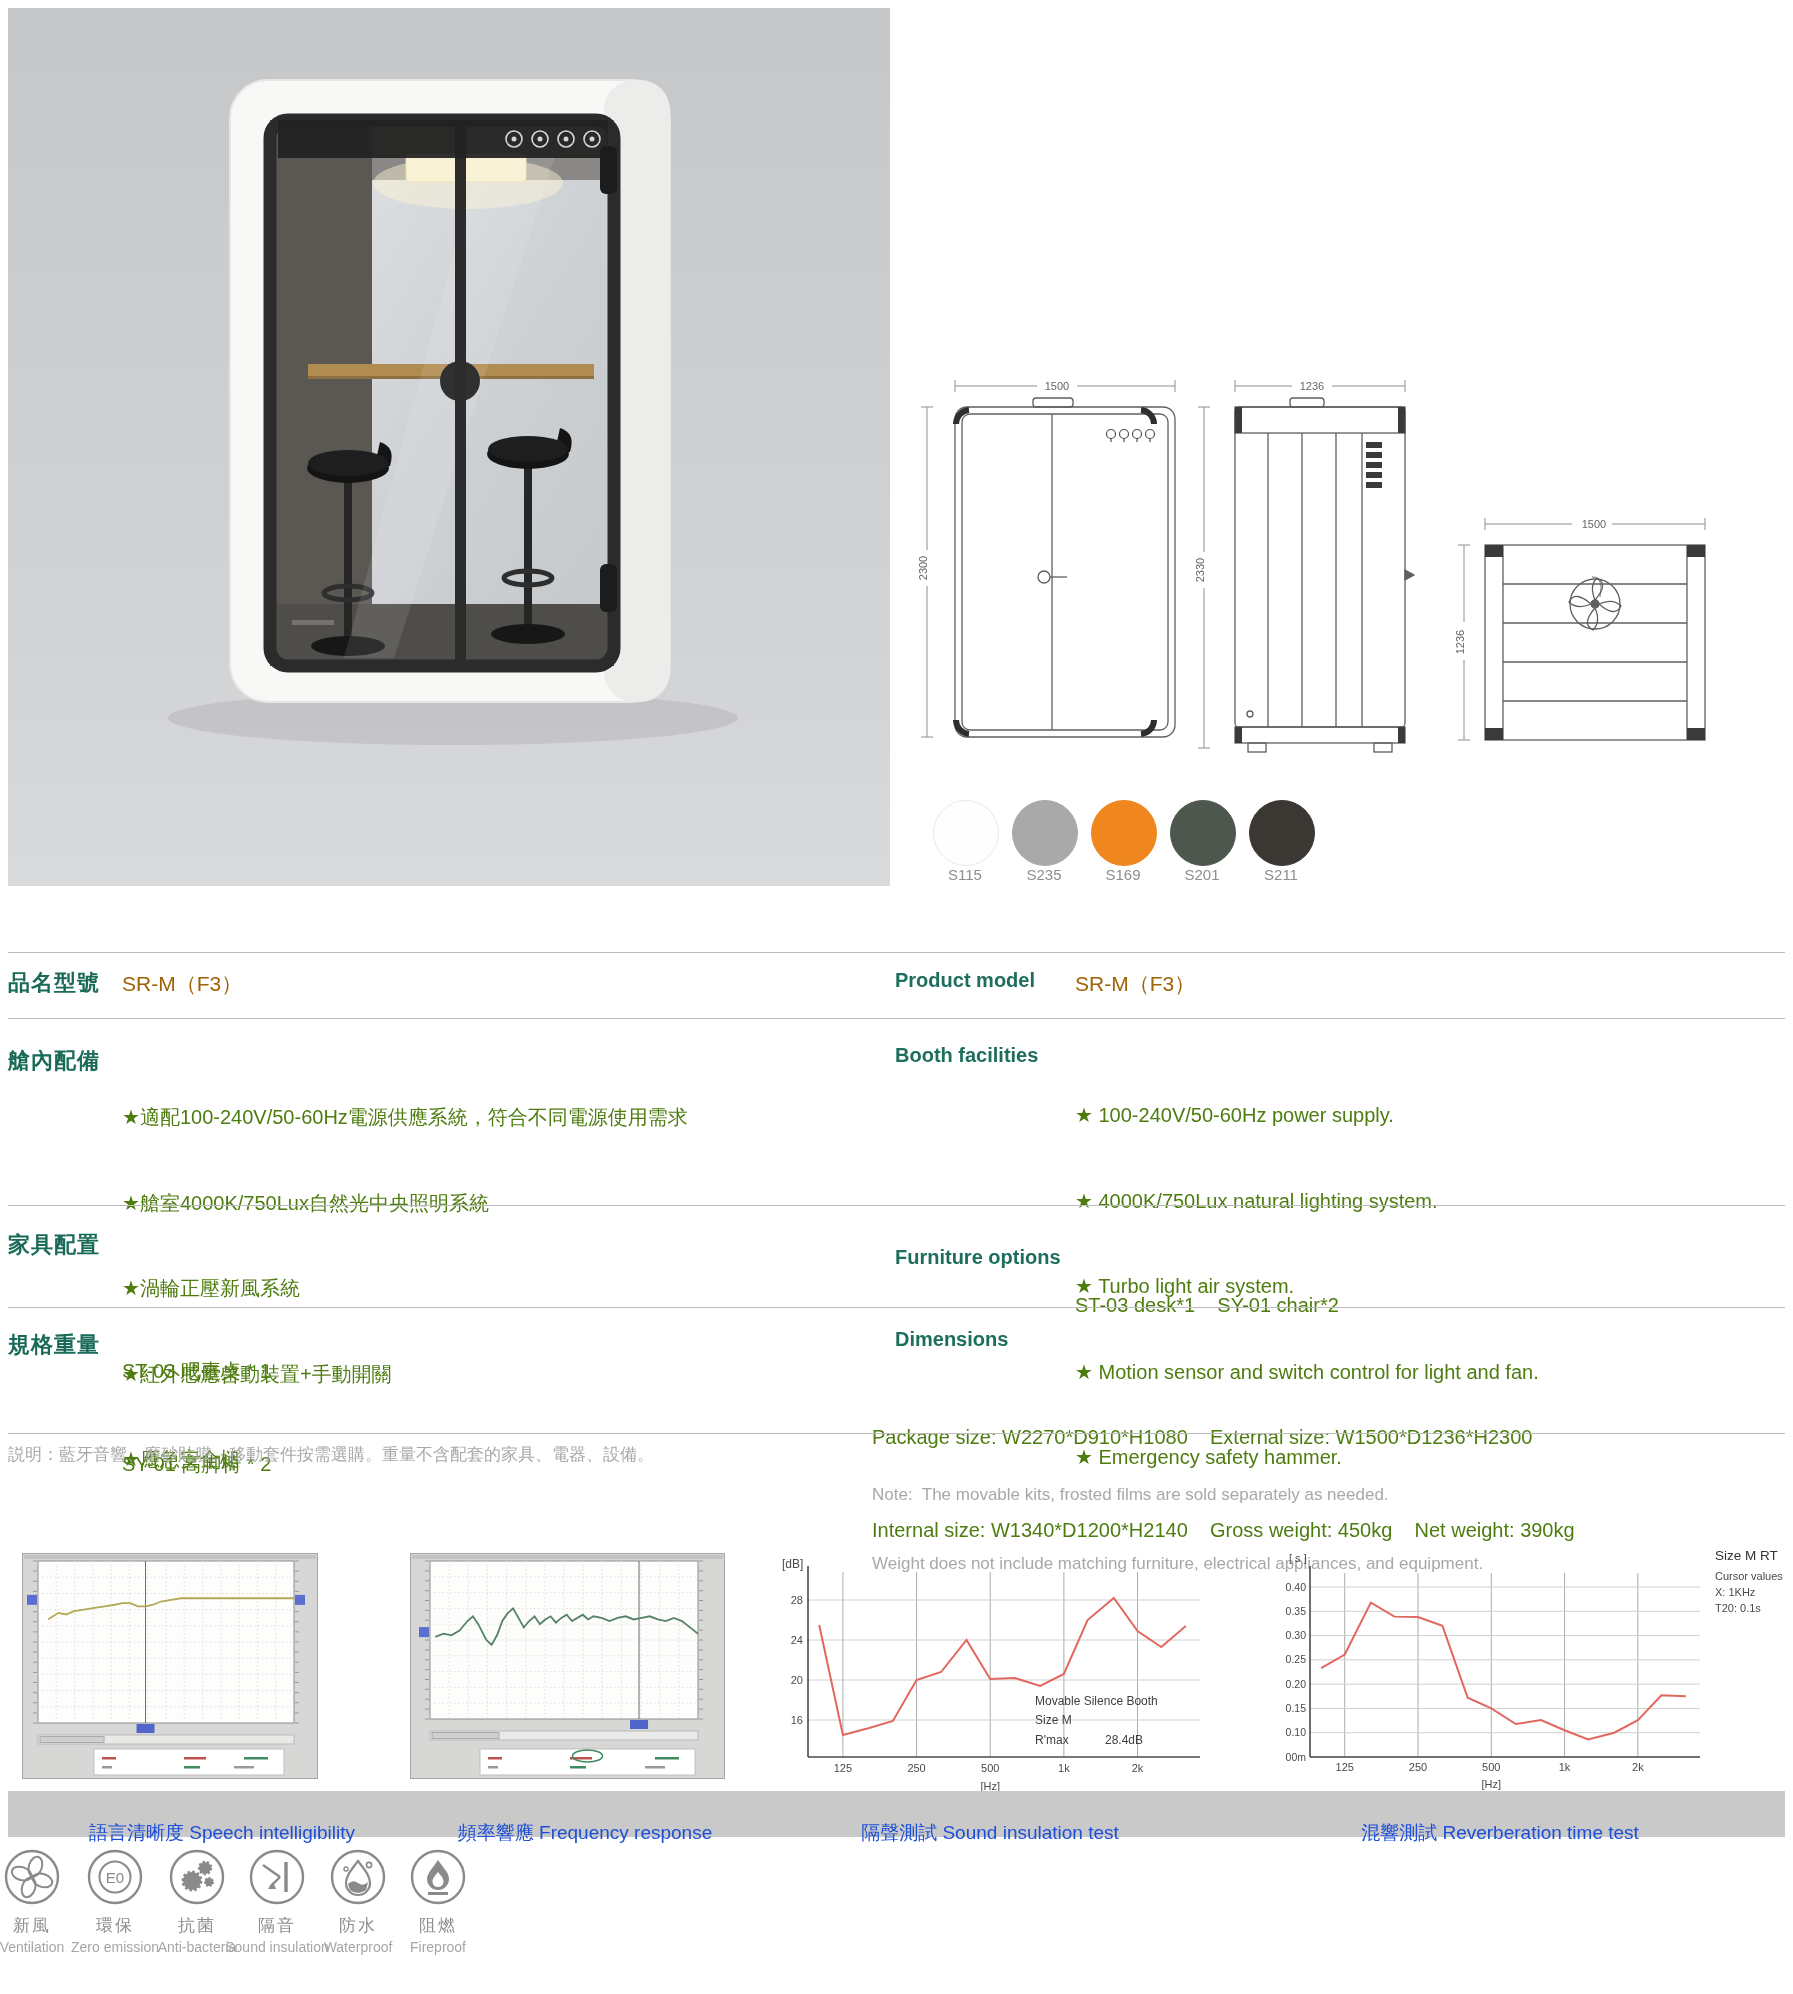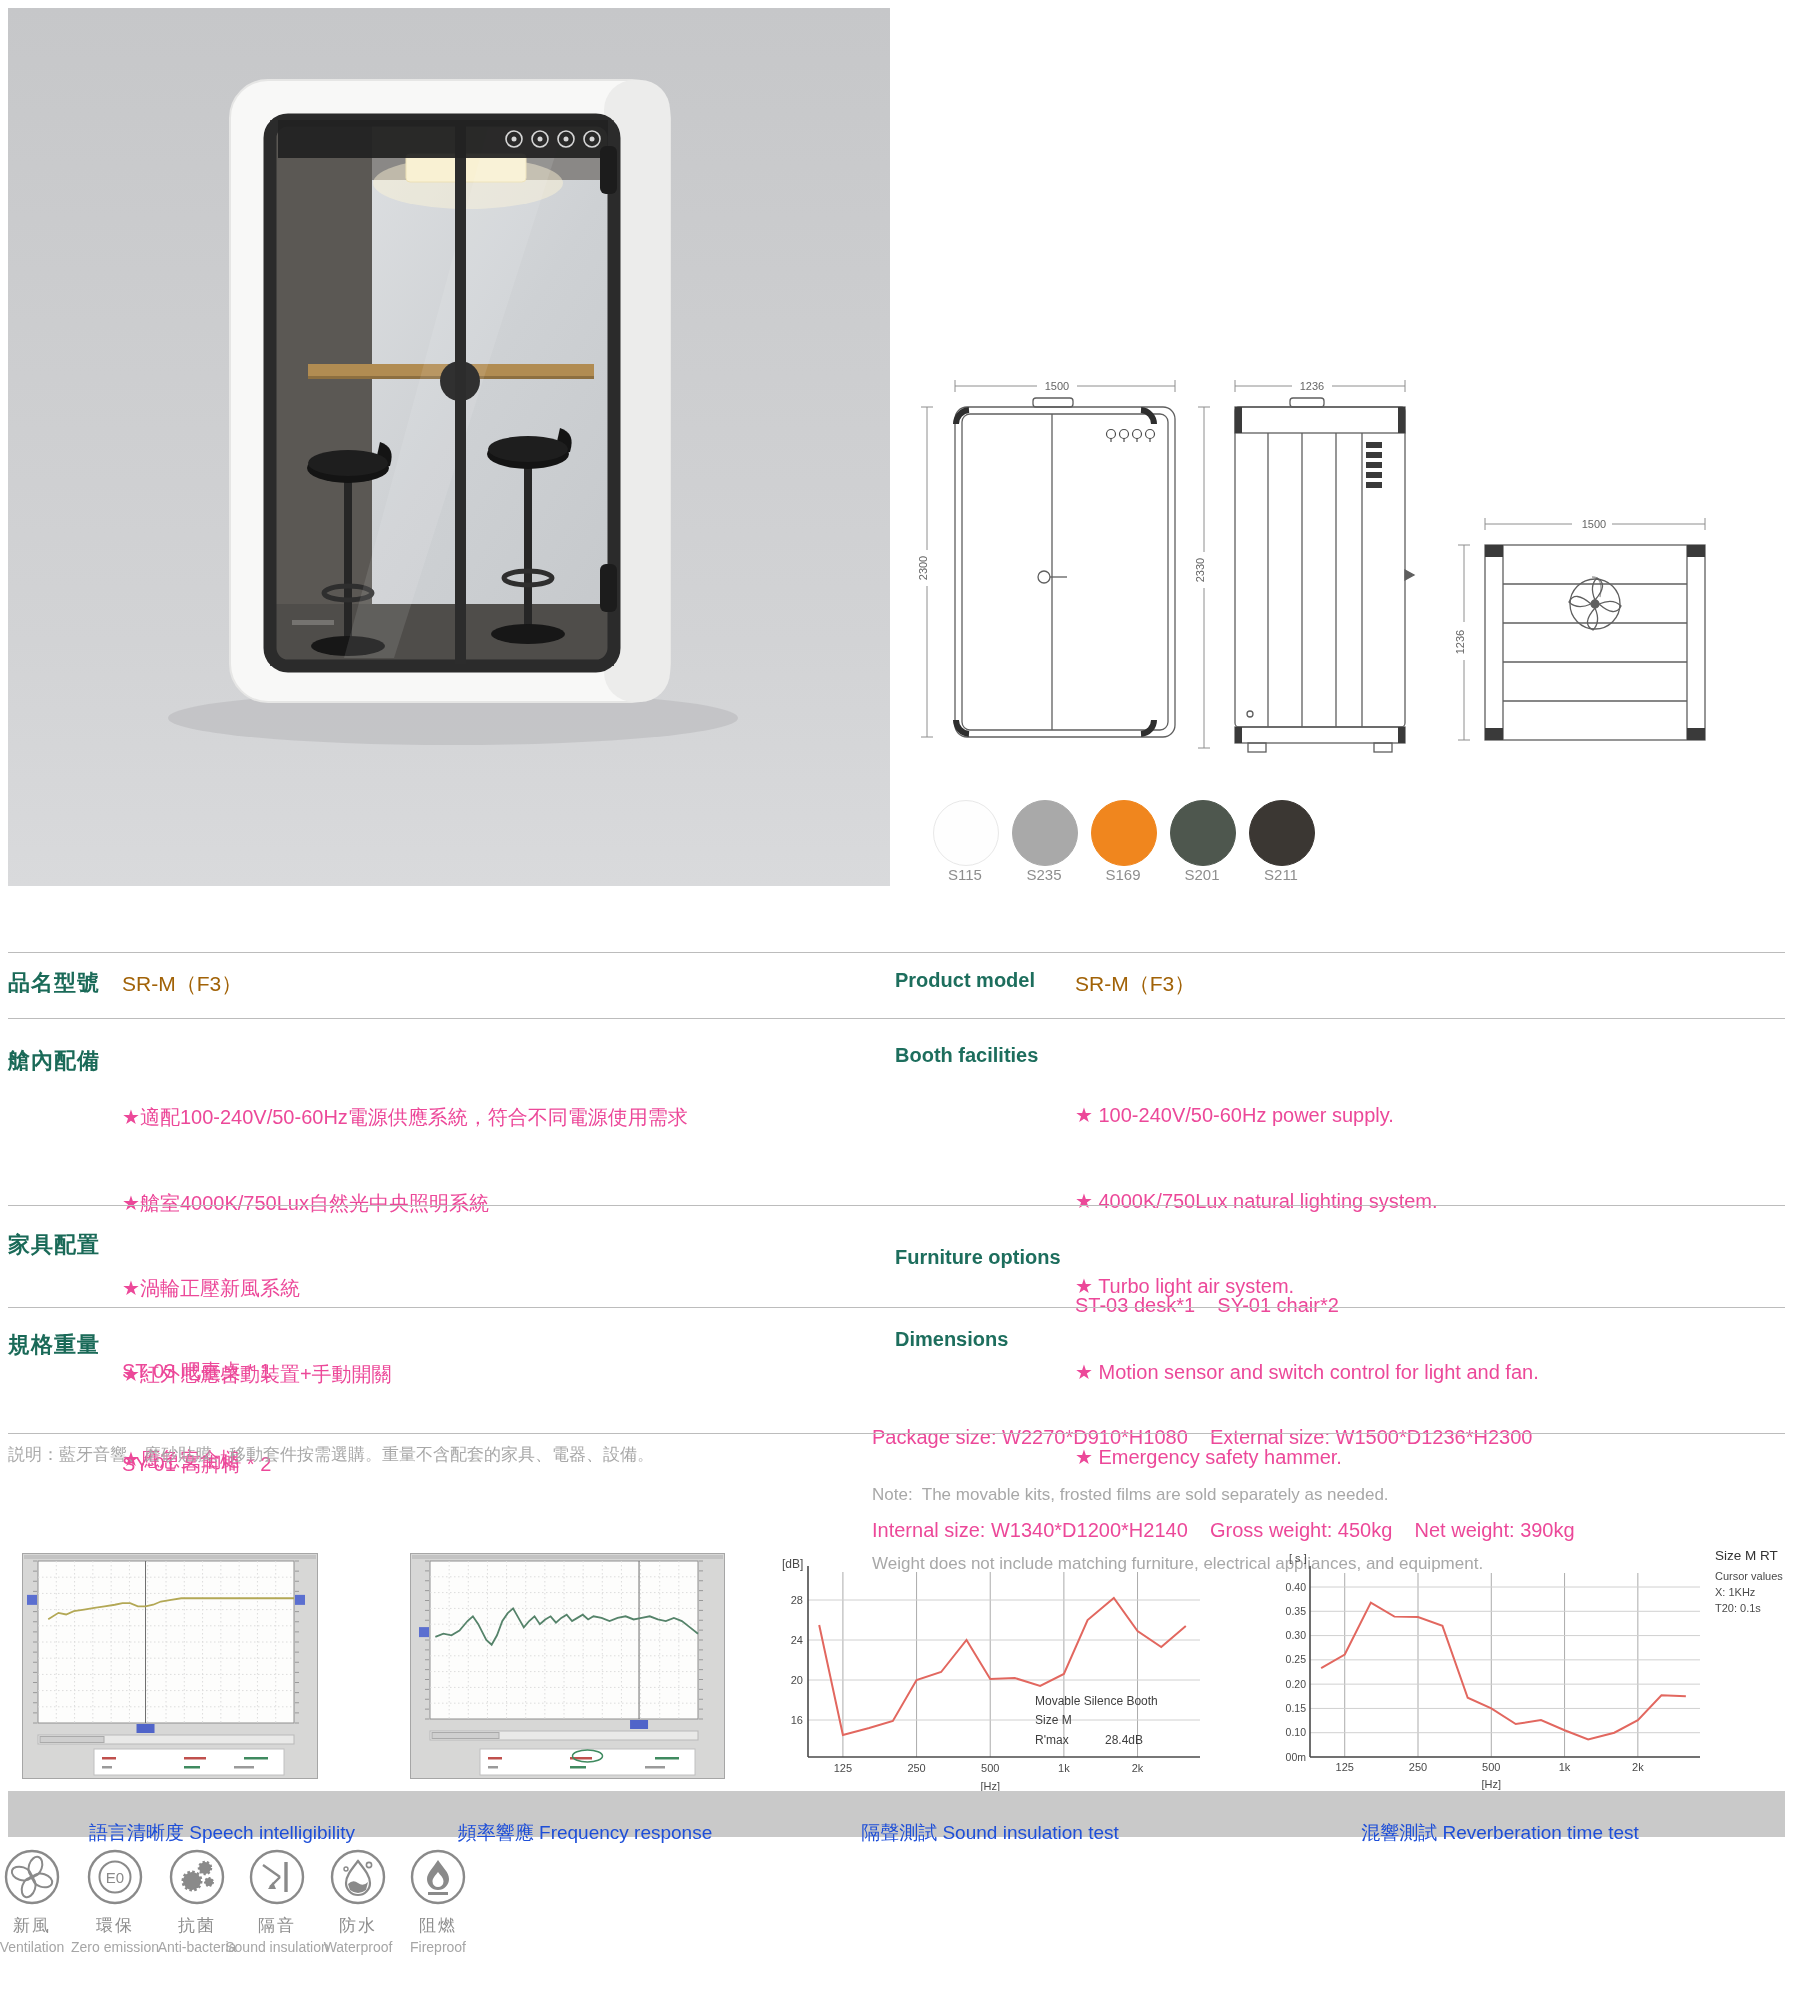--- a/index.html
+++ b/index.html
@@ -3,21 +3,21 @@
 <meta charset="utf-8">
 <style>
   html,body{margin:0;padding:0;background:#fff;}
   #canvas{position:relative;width:1793px;height:1994px;background:#ffffff;overflow:hidden;
           font-family:"Liberation Sans","DejaVu Sans",sans-serif;}
   .abs{position:absolute;}
   .photo{left:8px;top:8px;width:882px;height:878px;}
   .rule{position:absolute;left:8px;width:1777px;border-top:1.5px solid #bcbcbc;height:0;}
   .zh-label{position:absolute;left:8px;font-size:22px;font-weight:bold;color:#1a6a58;letter-spacing:1px;}
   .en-label{position:absolute;left:895px;font-size:20px;font-weight:600;color:#1d6e5d;}
-  .lines{position:absolute;color:#ec4899;font-size:20px;white-space:pre;}
+  .lines{position:absolute;color:#4d7c0f;font-size:20px;white-space:pre;}
   .lines div{white-space:pre;}
   .val{position:absolute;color:#a16207;font-size:21px;white-space:pre;}
   .note{position:absolute;color:#a8a8a8;font-size:17px;white-space:pre;}
   .swatch{position:absolute;width:64px;text-align:center;}
   .swatch .dot{width:64px;height:64px;border-radius:50%;margin:0 auto;}
   .swatch .code{display:block;font-size:15px;color:#8e8e8e;}
   .caption-bar{position:absolute;left:8px;top:1791px;width:1777px;height:46px;background:#c9c9c9;}
   .caption{position:absolute;top:29px;transform:translateX(-50%);font-size:19px;color:#1d4ed8;white-space:nowrap;}
   .badge{position:absolute;top:1848px;width:110px;text-align:center;}
   .badge .zh{display:block;margin-top:4px;font-size:17px;color:#8f8f8f;letter-spacing:2px;}

